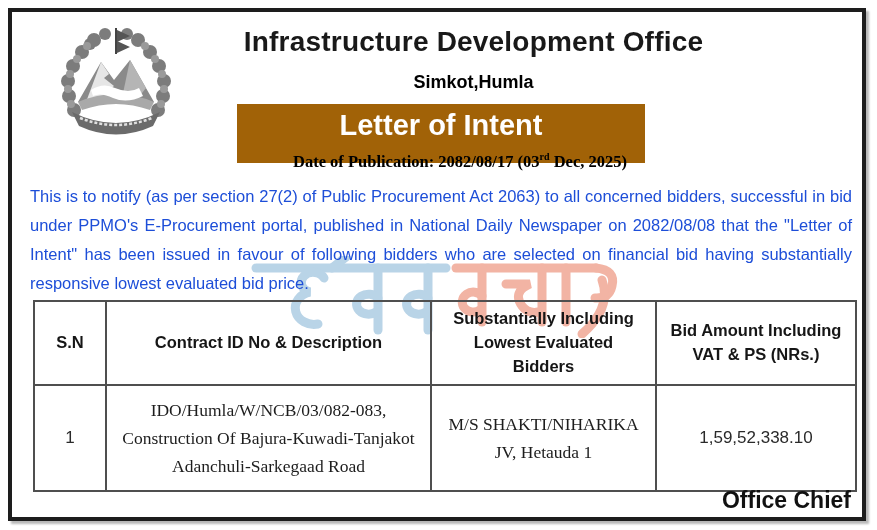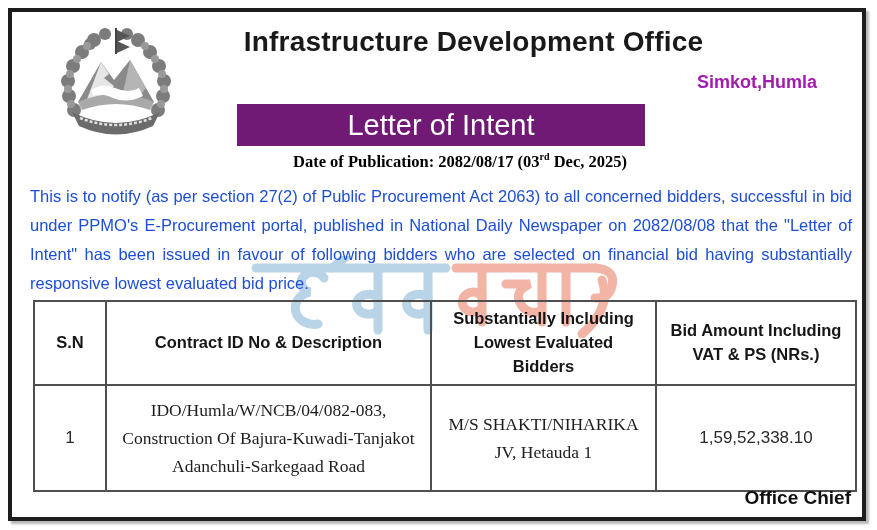--- a/index.html
+++ b/index.html
@@ -17,27 +17,27 @@
   .watermark { position:absolute; left:250px; top:256px; z-index:1; }
   .content-layer { position:absolute; left:0; top:0; width:877px; height:530px; z-index:2; }
 
   .logo { position:absolute; left:56px; top:24px; width:120px; height:120px; }
 
   .office-name {
     position:absolute; left:130px; right:60px; top:26px; text-align:center;
     font-size:28px; font-weight:bold; color:#191919; letter-spacing:0.2px;
   }
   .location {
-    position:absolute; left:130px; right:60px; top:72px; text-align:right;
-    font-size:18px; font-weight:600; color:#a21caf;
+    position:absolute; left:130px; right:60px; top:72px; text-align:center;
+    font-size:18px; font-weight:600; color:#000000;
   }
   .banner {
-    position:absolute; left:237px; top:104px; width:408px; height:42px;
-    background:#701a75; color:#ffffff; text-align:center; line-height:42px;
-    font-size:29px; font-weight:normal;
+    position:absolute; left:237px; top:104px; width:408px; height:59px;
+    background:#a16207; color:#ffffff; text-align:center; line-height:42px;
+    font-size:29px; font-weight:bold;
   }
   .date-line {
     position:absolute; left:0; right:0; top:151px; text-align:center;
     font-family:"Liberation Serif", serif; font-weight:bold; font-size:16.5px; color:#000;padding-left:43px;
   }
   .date-line sup { font-size:10px; }
 
   .notice {
     position:absolute; left:30px; width:822px; top:182px;
     font-size:16.5px; line-height:29px; color:#1d4ed8; text-align:justify;
@@ -51,21 +51,21 @@
     border:2px solid #4f4f4f; text-align:center; vertical-align:middle;
     padding:4px 10px; background:transparent; overflow:hidden;
   }
   .loi-table th { height:74px; font-size:16.5px; font-weight:bold; color:#161616; line-height:1.45; }
   .loi-table td { height:96px; }
   td.cell-sn, td.cell-amount { font-family:"Liberation Sans", sans-serif; font-size:17px; color:#2a2a2a; }
   td.cell-contract, td.cell-bidder {
     font-family:"Liberation Serif", serif; font-size:17.5px; color:#1d1d1d; line-height:1.6;
   }
   .office-chief {
-    position:absolute; right:26px; top:487px; font-size:19px; font-weight:bold; color:#111;
+    position:absolute; right:26px; top:487px; font-size:23px; font-weight:bold; color:#111;
   }
 </style>
 </head>
 <body>
 
 <div class="page">
 
   <div class="frame"></div>
 
   <div class="watermark">
@@ -161,21 +161,21 @@
         <tr>
           <th>S.N</th>
           <th>Contract ID No &amp; Description</th>
           <th>Substantially Including Lowest Evaluated Bidders</th>
           <th>Bid Amount Including VAT &amp; PS (NRs.)</th>
         </tr>
       </thead>
       <tbody>
         <tr>
           <td class="cell-sn">1</td>
-          <td class="cell-contract">IDO/Humla/W/NCB/04/082-083, Construction Of Bajura-Kuwadi-Tanjakot Adanchuli-Sarkegaad Road</td>
+          <td class="cell-contract">IDO/Humla/W/NCB/03/082-083, Construction Of Bajura-Kuwadi-Tanjakot Adanchuli-Sarkegaad Road</td>
           <td class="cell-bidder">M/S SHAKTI/NIHARIKA JV, Hetauda 1</td>
           <td class="cell-amount">1,59,52,338.10</td>
         </tr>
       </tbody>
     </table>
 
     <div class="office-chief">Office Chief</div>
 
   </div>
 </div>

